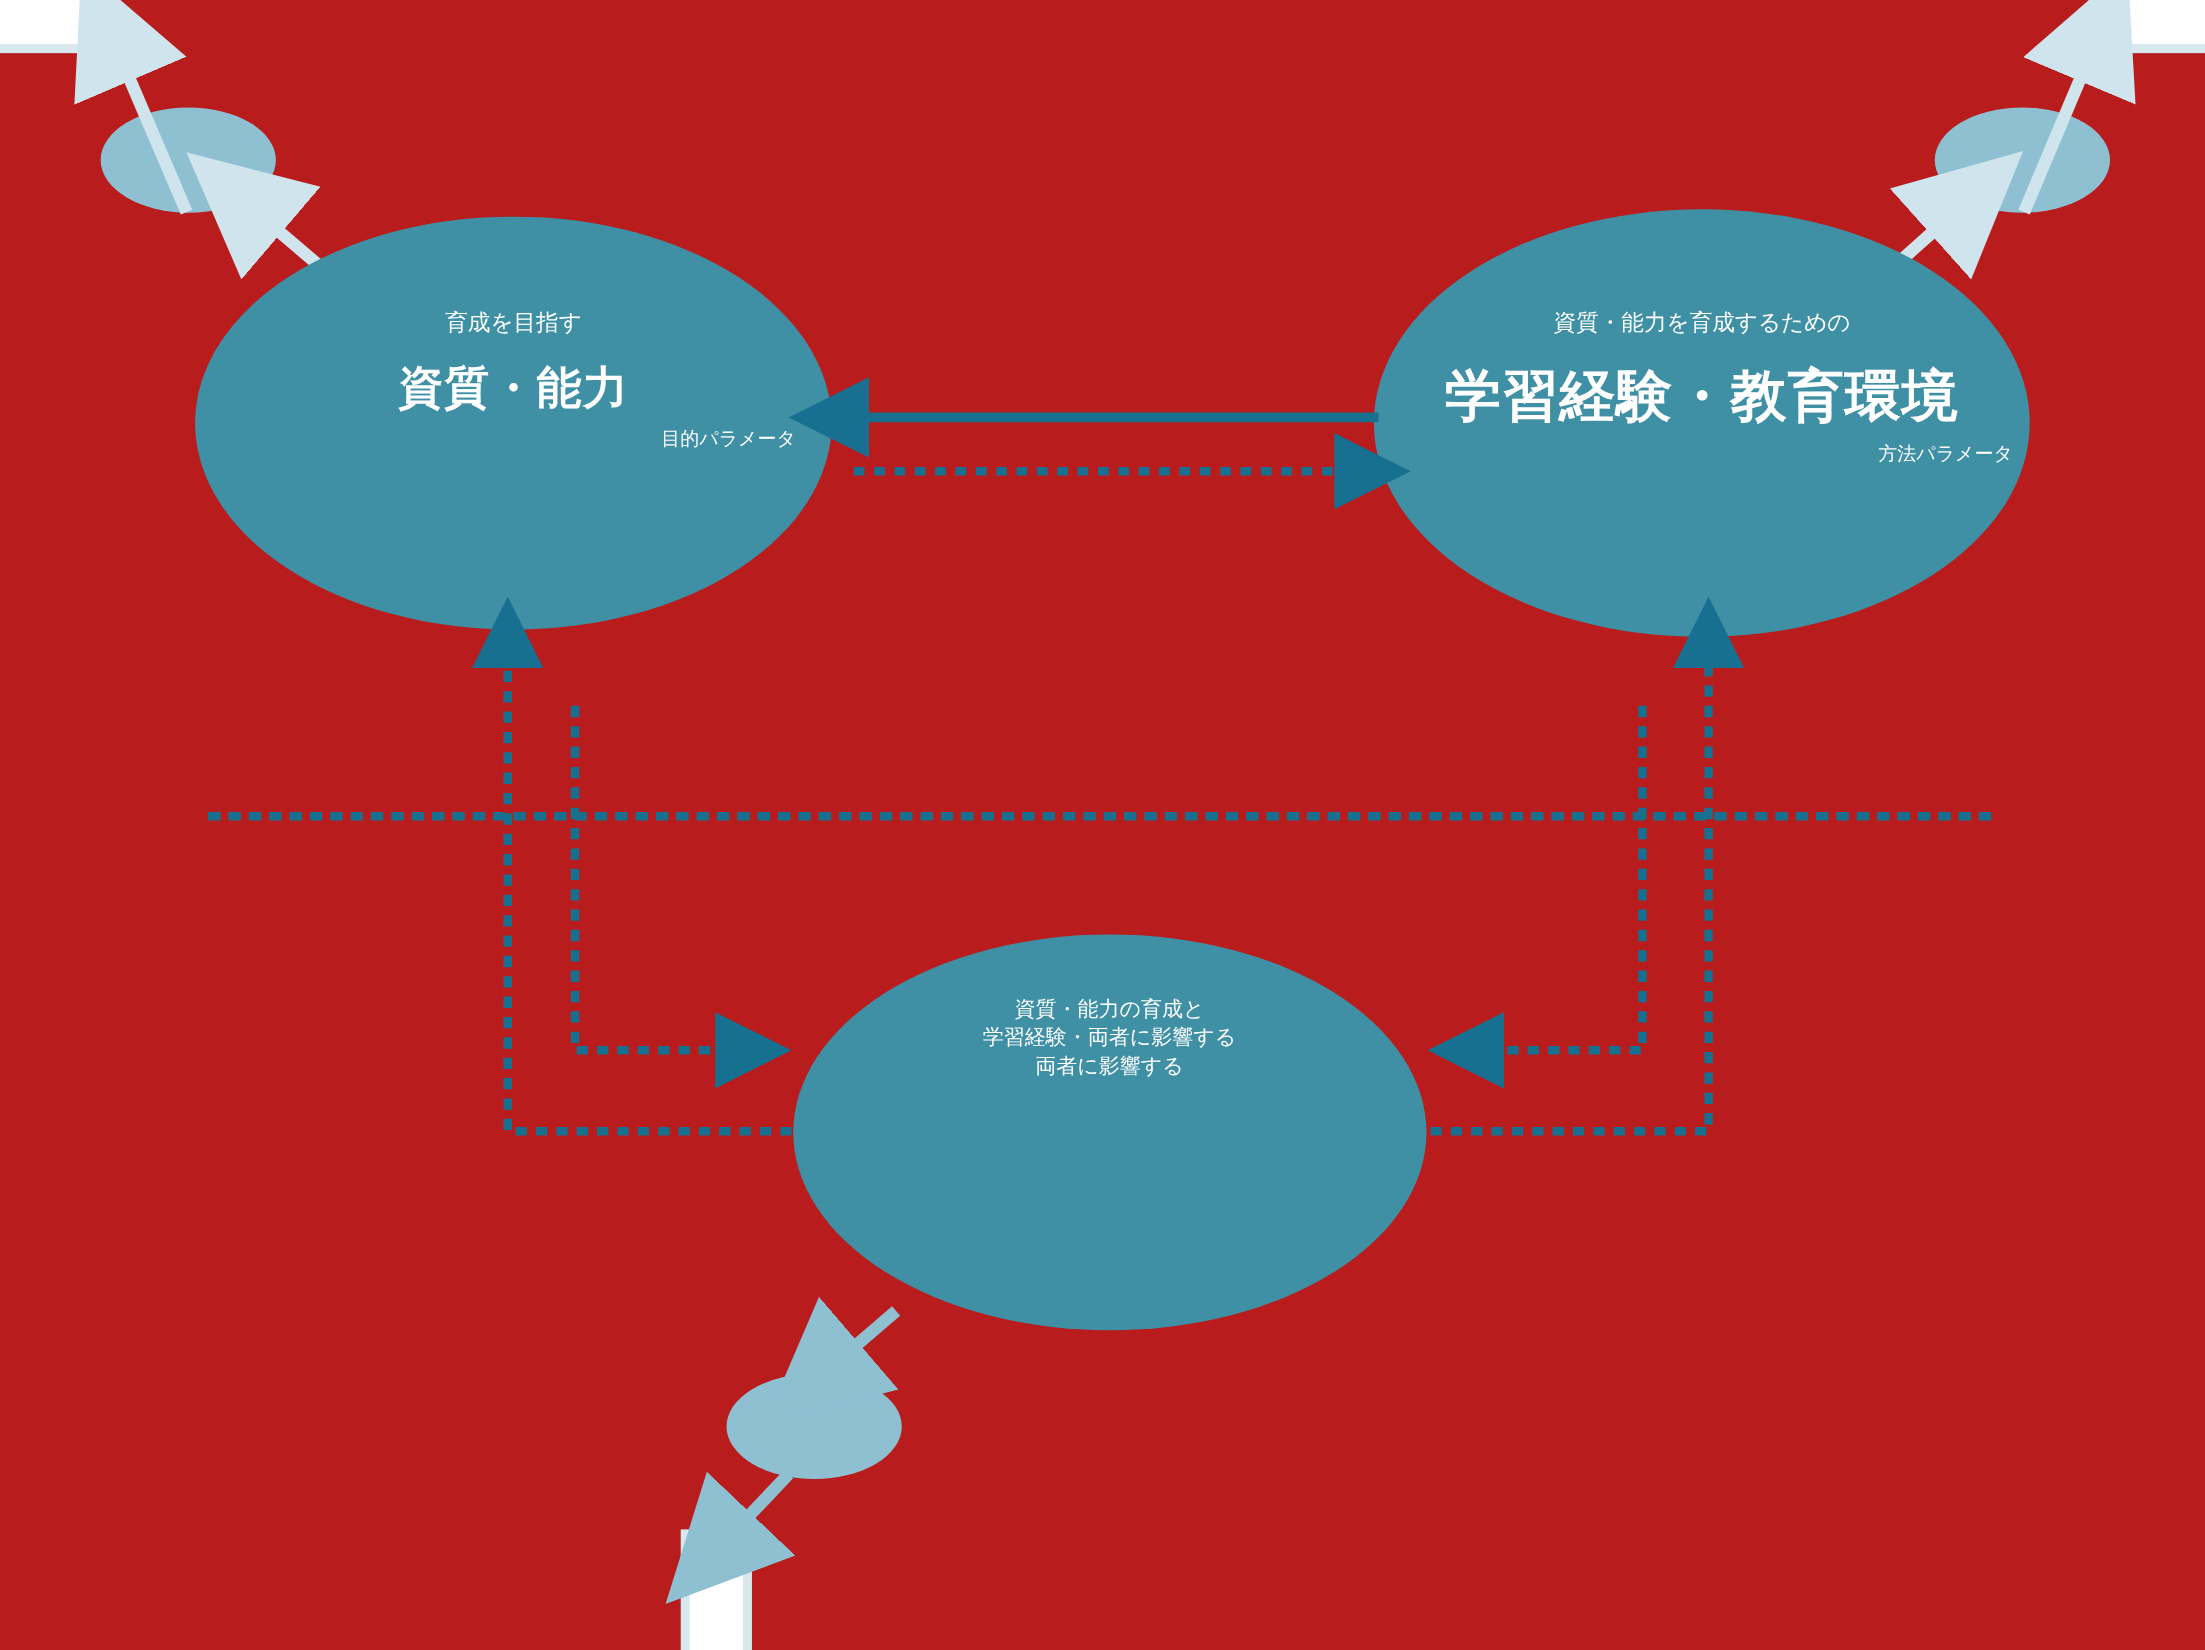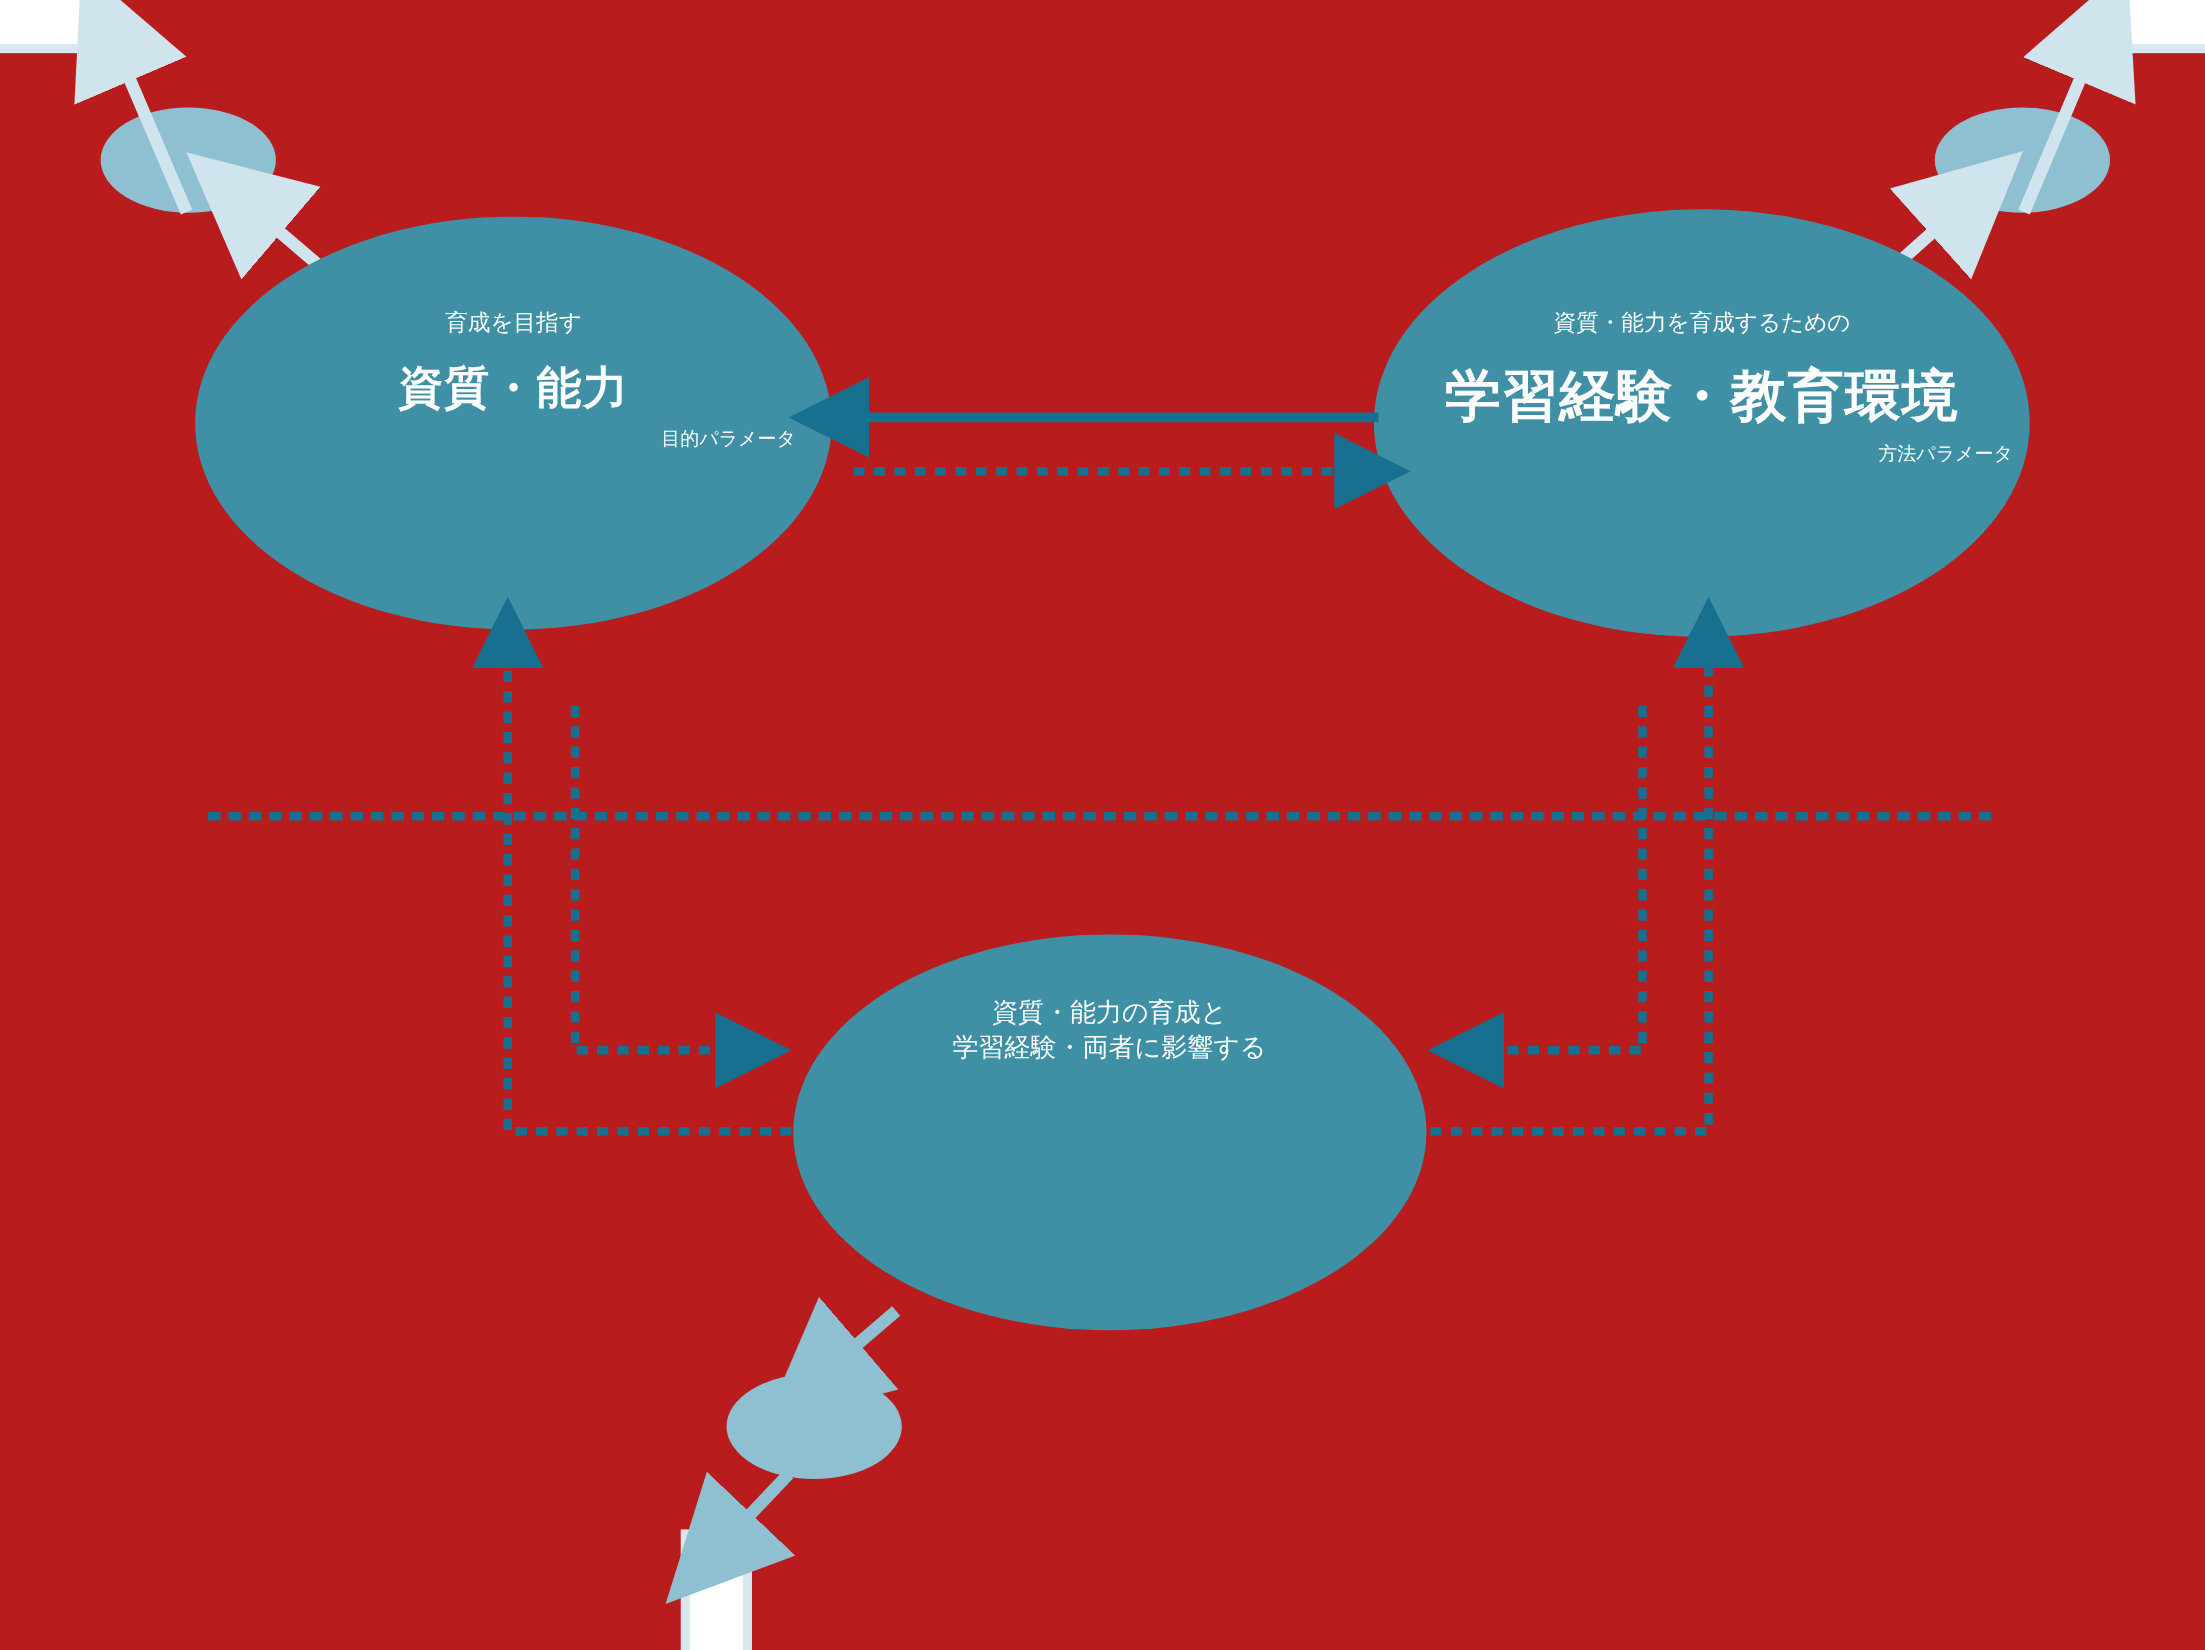--- a/index.html
+++ b/index.html
@@ -17,21 +17,21 @@
     text-align:center;
     color:#ffffff;
     line-height:1.35;
     pointer-events:none;
     -webkit-font-smoothing:antialiased;
   }
   .lbl-top{font-size:22.6px;font-weight:400;}
   .lbl-main{font-size:45px;font-weight:700;letter-spacing:1.1px;margin-top:19px;}
   .lbl-sub{font-size:19px;font-weight:400;margin-top:8px;text-align:right;}
   .lbl-main.small{font-size:56px;}
-  .multi .lbl-top{font-size:26px;}
+  .multi .lbl-top{font-size:21px;}
 </style>
 </head>
 <body>
 
 <div id="stage">
 
   <svg class="layer" viewBox="0 0 3900 2919" preserveAspectRatio="none" aria-hidden="true">
     <defs>
       <marker id="ah-teal-r" markerWidth="10" markerHeight="10" refX="4" refY="5" orient="auto" markerUnits="strokeWidth">
         <path d="M0,0.5 L9,5 L0,9.5 Z" fill="#17708f"></path>
@@ -103,16 +103,17 @@
 
   <div class="node-label" style="left:1391px;top:308px;width:622px;">
     <div class="lbl-top">資質・能力を育成するための</div>
     <div class="lbl-main small">学習経験・教育環境</div>
     <div class="lbl-sub">方法パラメータ</div>
   </div>
 
   <div class="node-label multi" style="left:827px;top:995px;width:565px;">
     <div class="lbl-top">資質・能力の育成と</div>
     <div class="lbl-top">学習経験・両者に影響する</div>
+    <div class="lbl-top">両者に影響する</div>
   </div>
 
 </div>
 
 
 </body></html>

